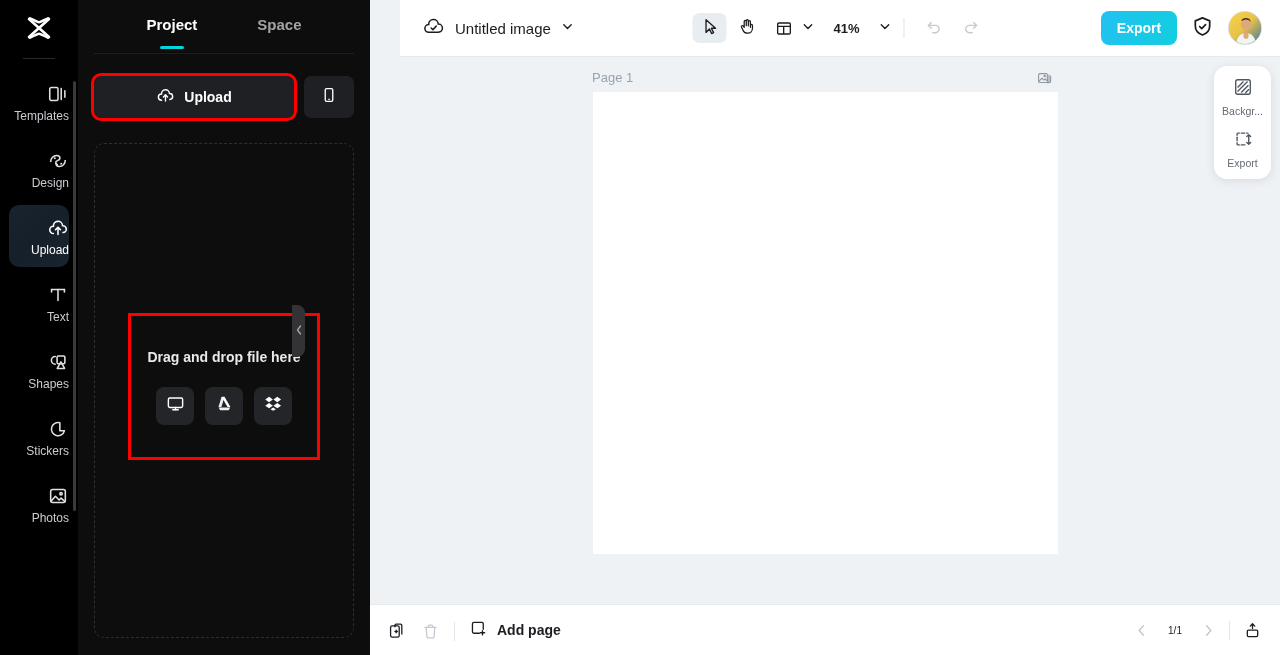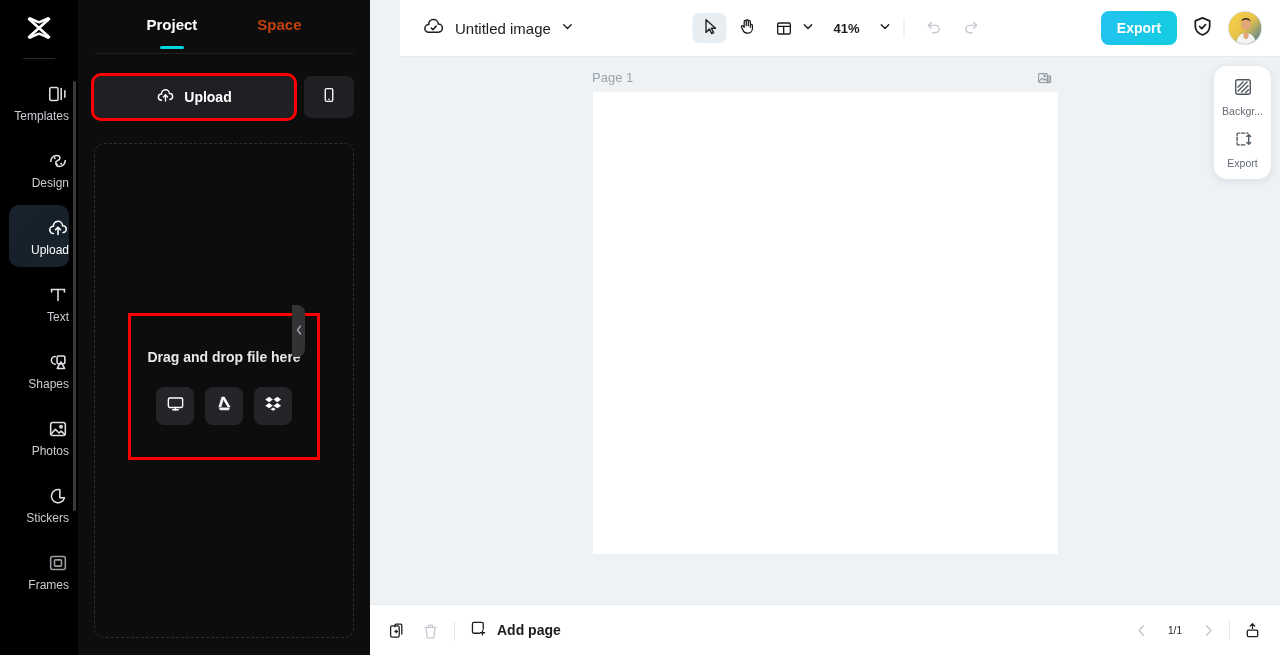--- a/index.html
+++ b/index.html
@@ -51,21 +51,21 @@
   
   .panel {
     width: 292px; flex: 0 0 292px; height: 655px;
     background: #0d0d0d; position: relative;
   }
   .tabs {
     height: 54px; display: flex; align-items: flex-start; justify-content: center;
     gap: 60px; padding-top: 16px; position: relative;
   }
   .tab {
-    font-size: 15px; font-weight: bold; color: #c2410c; cursor: pointer;
+    font-size: 15px; font-weight: bold; color: #a3a3a3; cursor: pointer;
     position: relative; padding-bottom: 12px;
   }
   .tab.active { color: #ffffff; }
   .tab.active::after {
     content: ""; position: absolute; left: 50%; transform: translateX(-50%);
     bottom: -4px; width: 24px; height: 3px; background: #00d4e0; border-radius: 2px;
   }
   .tabs-underline {
     position: absolute; left: 16px; right: 16px; bottom: 0; height: 1px;
     background: #1e1e1e;
@@ -262,46 +262,37 @@
             <rect x="11" y="5.5" width="8.5" height="8.5" rx="1.4"></rect>
             <path d="M11.2 19 L15.2 11.8 L19.2 19 Z" stroke-linejoin="round"></path>
           </svg>
         </span>
         <span class="lbl">Shapes</span>
       </div>
 
       <div class="rail-item">
         <span>
           <svg width="22" height="22" viewBox="0 0 24 24" fill="none" stroke="#dfe1e5" stroke-width="1.7">
+            <path d="M14 5.2 A7.2 7.2 0 1 0 19 14 L14 14 Z" stroke-linejoin="round"></path>
+          </svg>
+        </span>
+        <span class="lbl">Stickers</span>
+      </div>
+
+      <div class="rail-item">
+        <span>
+          <svg width="22" height="22" viewBox="0 0 24 24" fill="none" stroke="#dfe1e5" stroke-width="1.7">
             <rect x="4" y="5" width="16" height="14" rx="2.2"></rect>
             <circle cx="15.3" cy="9.5" r="1.3"></circle>
             <path d="M4.6 17.4 L9.2 12.3 L13.2 16.4 L15.4 14.3 L19.4 18" stroke-linecap="round" stroke-linejoin="round"></path>
           </svg>
         </span>
         <span class="lbl">Photos</span>
       </div>
 
-      <div class="rail-item">
-        <span>
-          <svg width="22" height="22" viewBox="0 0 24 24" fill="none" stroke="#dfe1e5" stroke-width="1.7">
-            <path d="M14 5.2 A7.2 7.2 0 1 0 19 14 L14 14 Z" stroke-linejoin="round"></path>
-          </svg>
-        </span>
-        <span class="lbl">Stickers</span>
-      </div>
-
-      <div class="rail-item">
-        <span>
-          <svg width="22" height="22" viewBox="0 0 24 24" fill="none" stroke="#9a9da2" stroke-width="1.7">
-            <rect x="4" y="5" width="16" height="14" rx="2.2"></rect>
-            <rect x="8.2" y="8.6" width="7.6" height="6.8" rx="1"></rect>
-          </svg>
-        </span>
-        <span class="lbl">Frames</span>
-      </div>
     </div>
   </div>
 
   <div class="panel">
     <div class="tabs">
       <div class="tab active">Project</div>
       <div class="tab">Space</div>
       <div class="tabs-underline"></div>
     </div>
 

